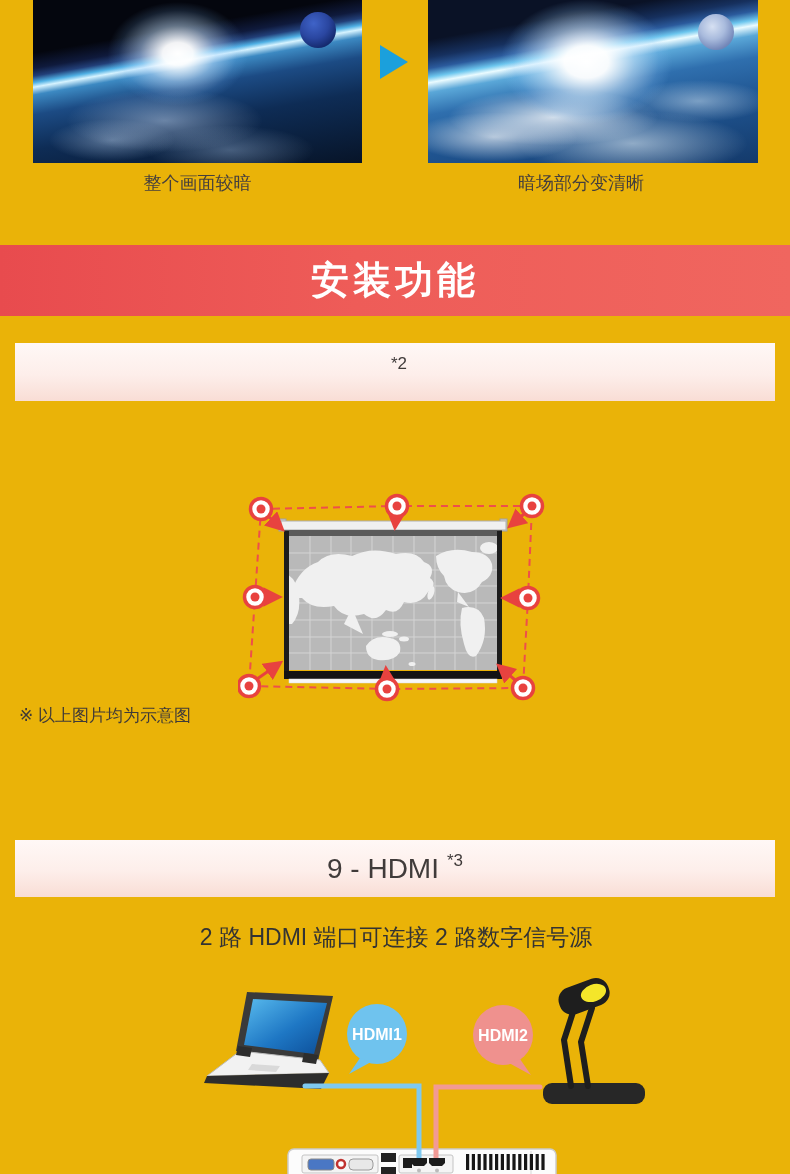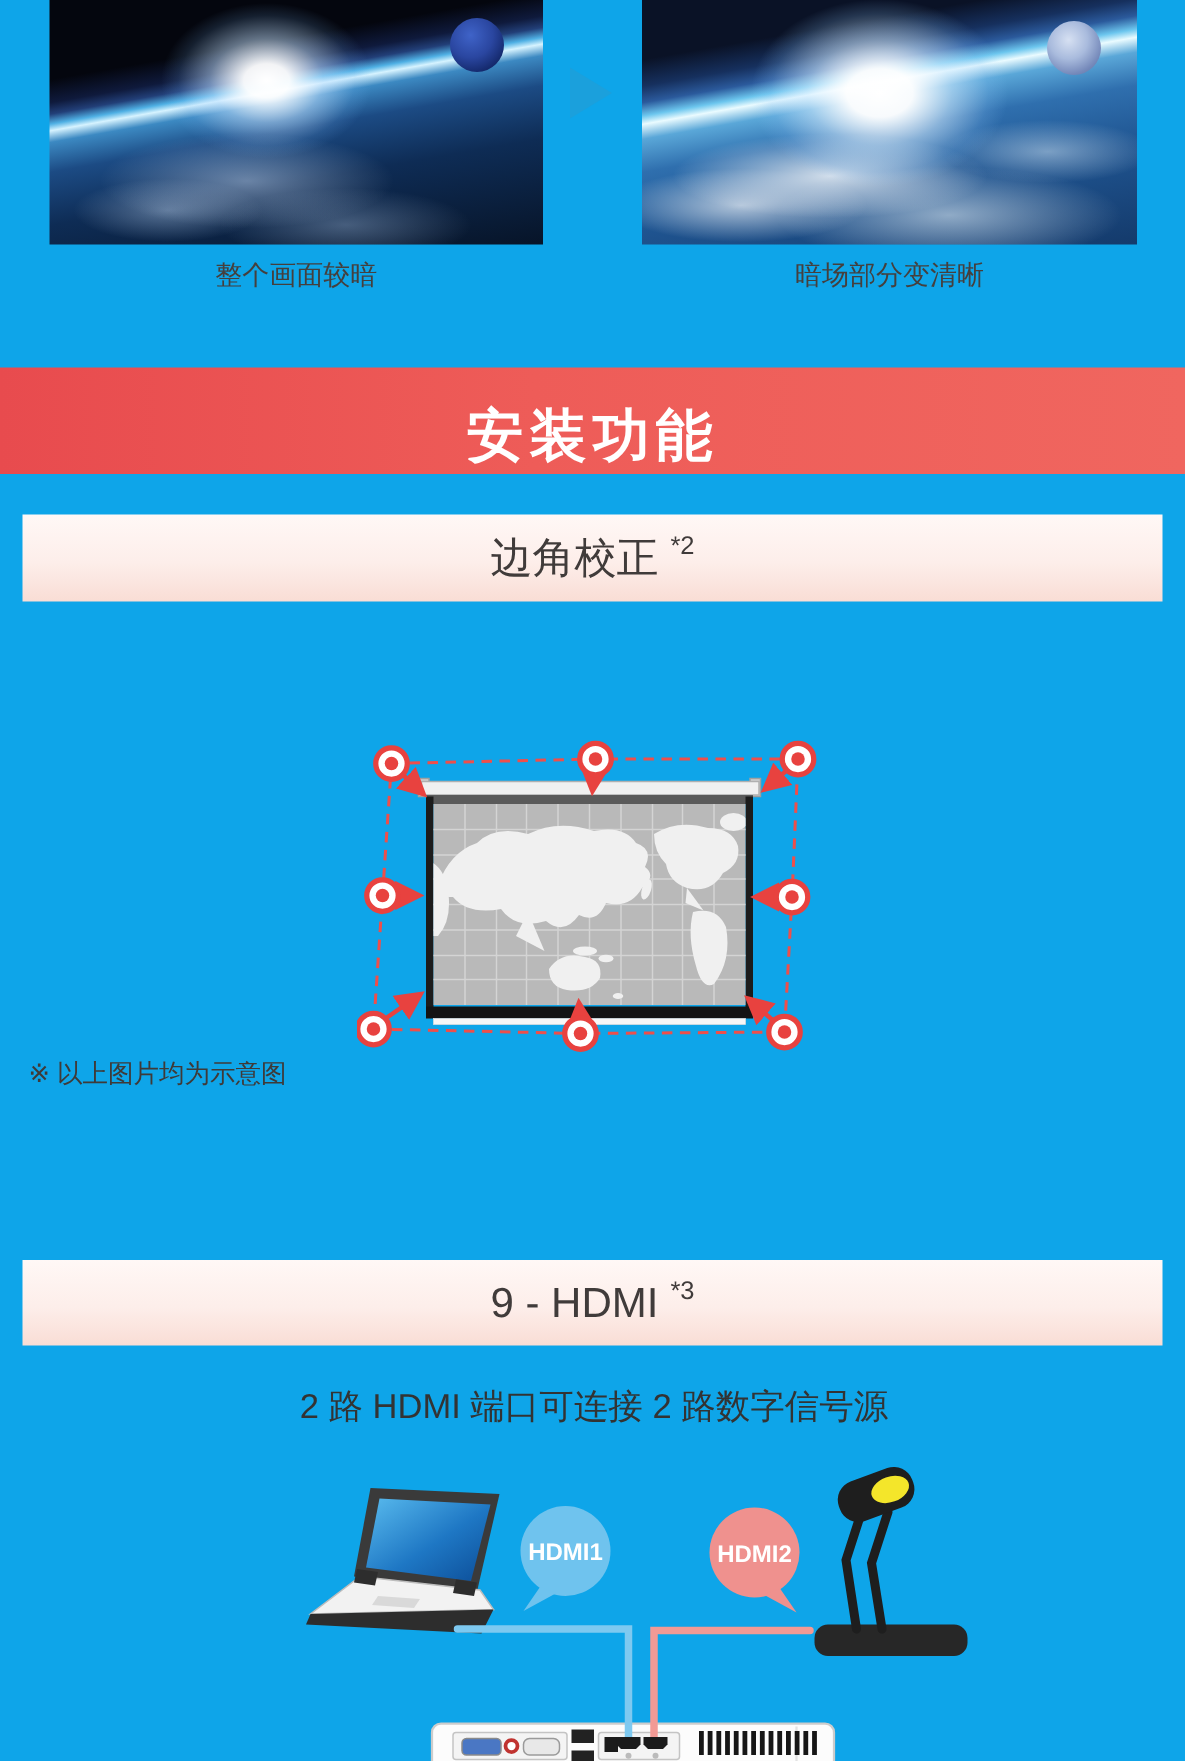--- a/index.html
+++ b/index.html
@@ -1,16 +1,16 @@
 <!DOCTYPE html>
 <html><head>
 <meta charset="utf-8">
 <style>
   html,body{margin:0;padding:0;background:#fff;}
-  .page{position:relative;width:790px;height:1174px;background:#0ea5e9;overflow:hidden;
+  .page{position:relative;width:790px;height:1174px;background:#eab308;overflow:hidden;
         font-family:"Liberation Sans","DejaVu Sans",sans-serif;}
   .abs{position:absolute;}
 
   
   .earth{position:absolute;top:0;height:163px;overflow:hidden;}
   .earth-left{left:33px;width:329px;
     background:
       radial-gradient(95px 70px at 44% 33%, #ffffff 0%, rgba(255,255,255,.95) 16%, rgba(195,225,255,.5) 40%, rgba(120,180,240,.15) 62%, transparent 74%),
       radial-gradient(140px 45px at 40% 74%, rgba(215,232,255,.45), transparent 70%),
       radial-gradient(90px 30px at 24% 86%, rgba(205,228,255,.4), transparent 70%),
@@ -26,26 +26,26 @@
       linear-gradient(170deg,#0a1226 0%,#0a1226 18%,#16305e 26%,#2b5a9c 31%,#6cc6ee 35%,#eafbff 37.5%,#5aa7d8 42%,#2f6fae 52%,#1f5490 70%,#143a6b 100%);}
   .moon{position:absolute;border-radius:50%;width:36px;height:36px;}
   .moon-dark{right:26px;top:12px;
     background:radial-gradient(circle at 38% 32%, #3f63c8 0%, #2a46a0 45%, #152a6e 75%, #0d1c4e 100%);}
   .moon-light{right:24px;top:14px;
     background:radial-gradient(circle at 40% 35%, #d6e0f2 0%, #a9bbdd 40%, #7589ba 72%, #54689c 100%);}
   .hero-arrow{position:absolute;left:380px;top:45px;width:0;height:0;
     border-left:28px solid #1ba0dc;border-top:17px solid transparent;border-bottom:17px solid transparent;}
   .caption{position:absolute;top:171px;font-size:18px;color:#453f3d;text-align:center;}
   .caption-left{left:33px;width:329px;}
-  .caption-right{left:428px;width:330px;}
+  .caption-right{left:416px;width:330px;}
 
   
   .install-banner{position:absolute;left:0;top:245px;width:790px;height:71px;
     background:linear-gradient(90deg,#e84b4e 0%,#ee5c58 45%,#f0665f 100%);
-    display:flex;align-items:flex-end;justify-content:center;}
+    display:flex;align-items:center;justify-content:center;}
   .install-banner .t{color:#ffffff;font-size:38px;font-weight:bold;letter-spacing:4px;}
   .sub-banner{position:absolute;left:15px;width:760px;
     background:linear-gradient(180deg,#fff8f6 0%,#fdeeea 55%,#f9ddd5 100%);
     display:flex;align-items:center;justify-content:center;color:#403b3a;}
   .sub-banner .t{font-size:28px;}
   .sub-banner .sup{font-size:17px;margin-left:8px;transform:translateY(-8px);}
   .banner-corner{top:343px;height:58px;}
   .banner-hdmi{top:840px;height:57px;}
 
   
@@ -69,21 +69,20 @@
     <div class="moon moon-light"></div>
   </div>
   <div class="caption caption-left">整个画面较暗</div>
   <div class="caption caption-right">暗场部分变清晰</div>
 
   <div class="install-banner">
     <div class="t">安装功能</div>
   </div>
 
   <div class="sub-banner banner-corner">
-    <span class="t">边角校正</span>
     <span class="sup">*2</span>
   </div>
 
   <div class="para para-corner">
   </div>
 
   <svg class="abs" style="left:238px;top:493px" width="314" height="218" viewBox="238 493 314 218">
     <defs>
       <marker id="ah" viewBox="0 0 10 10" refX="8" refY="5" markerWidth="6.5" markerHeight="6.5" orient="auto">
         <path d="M0,0 L10,5 L0,10 Z" fill="#e8423f"></path>

